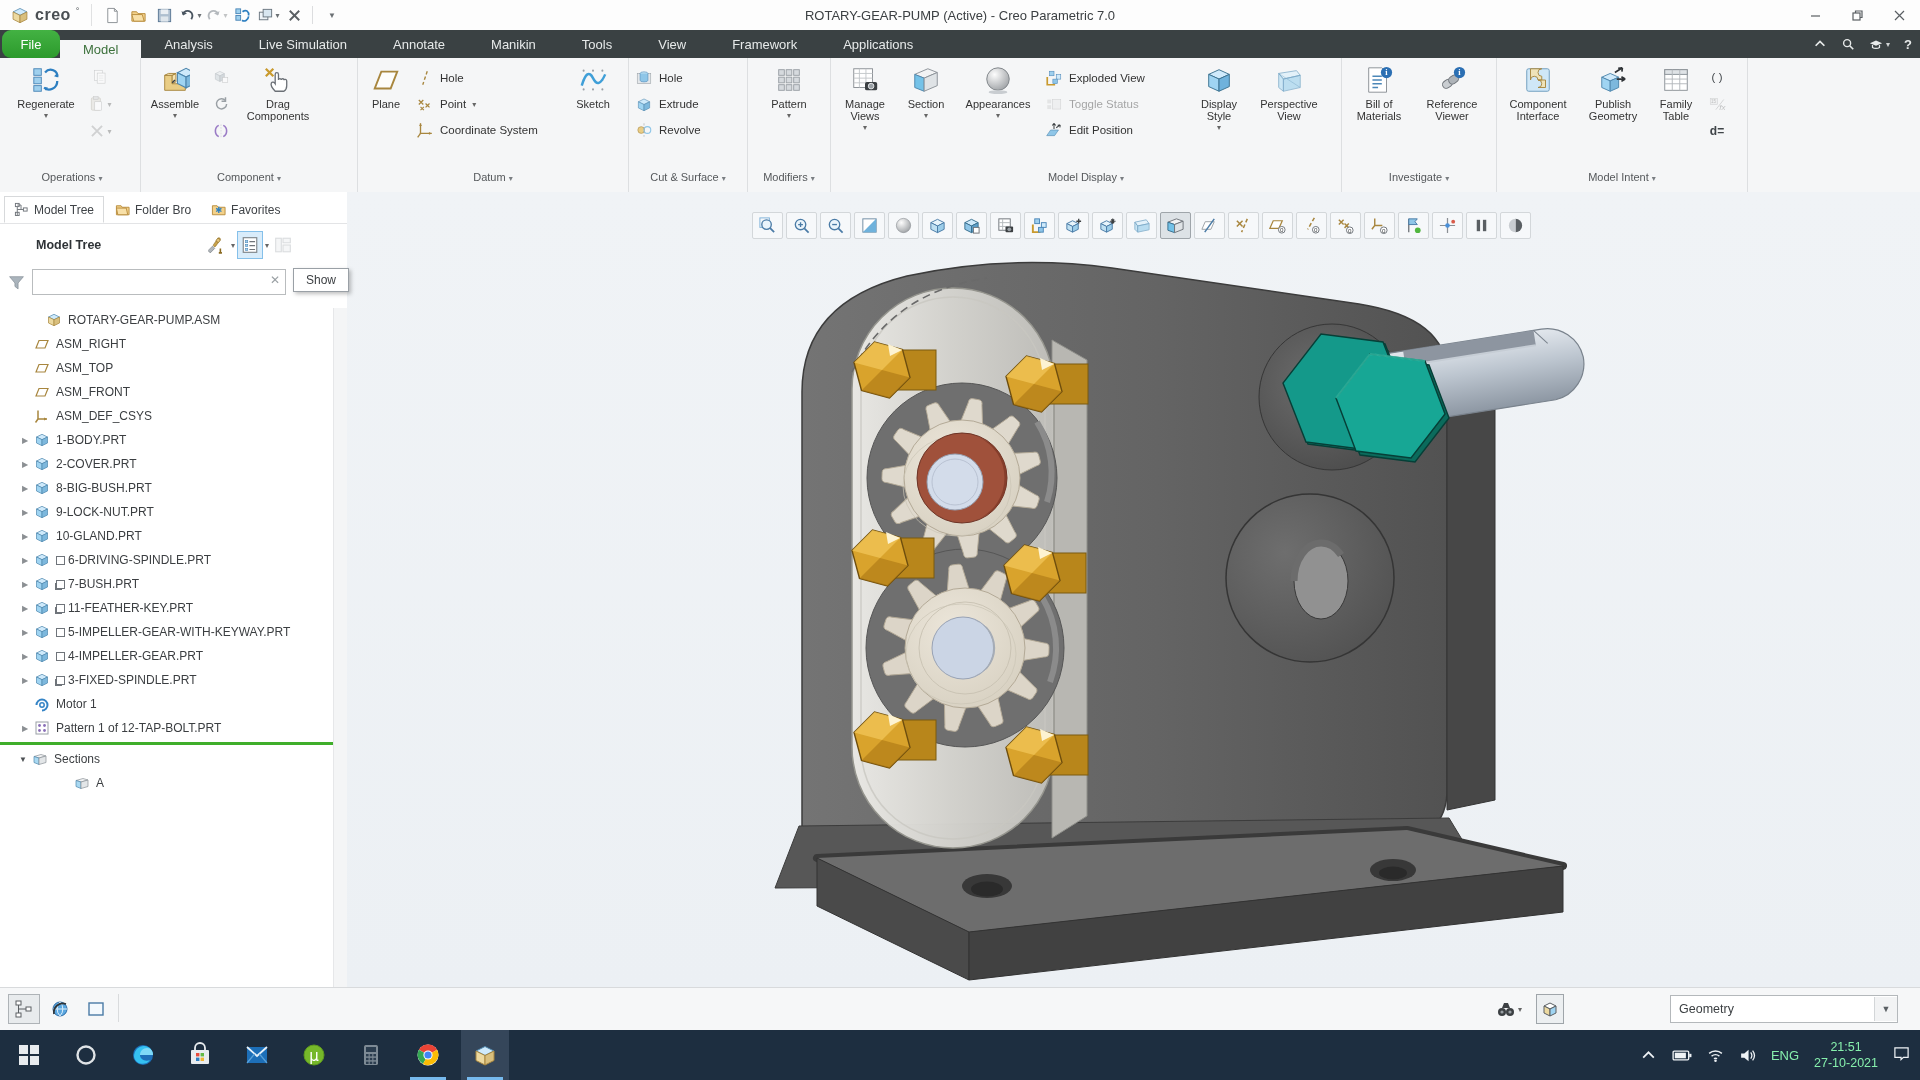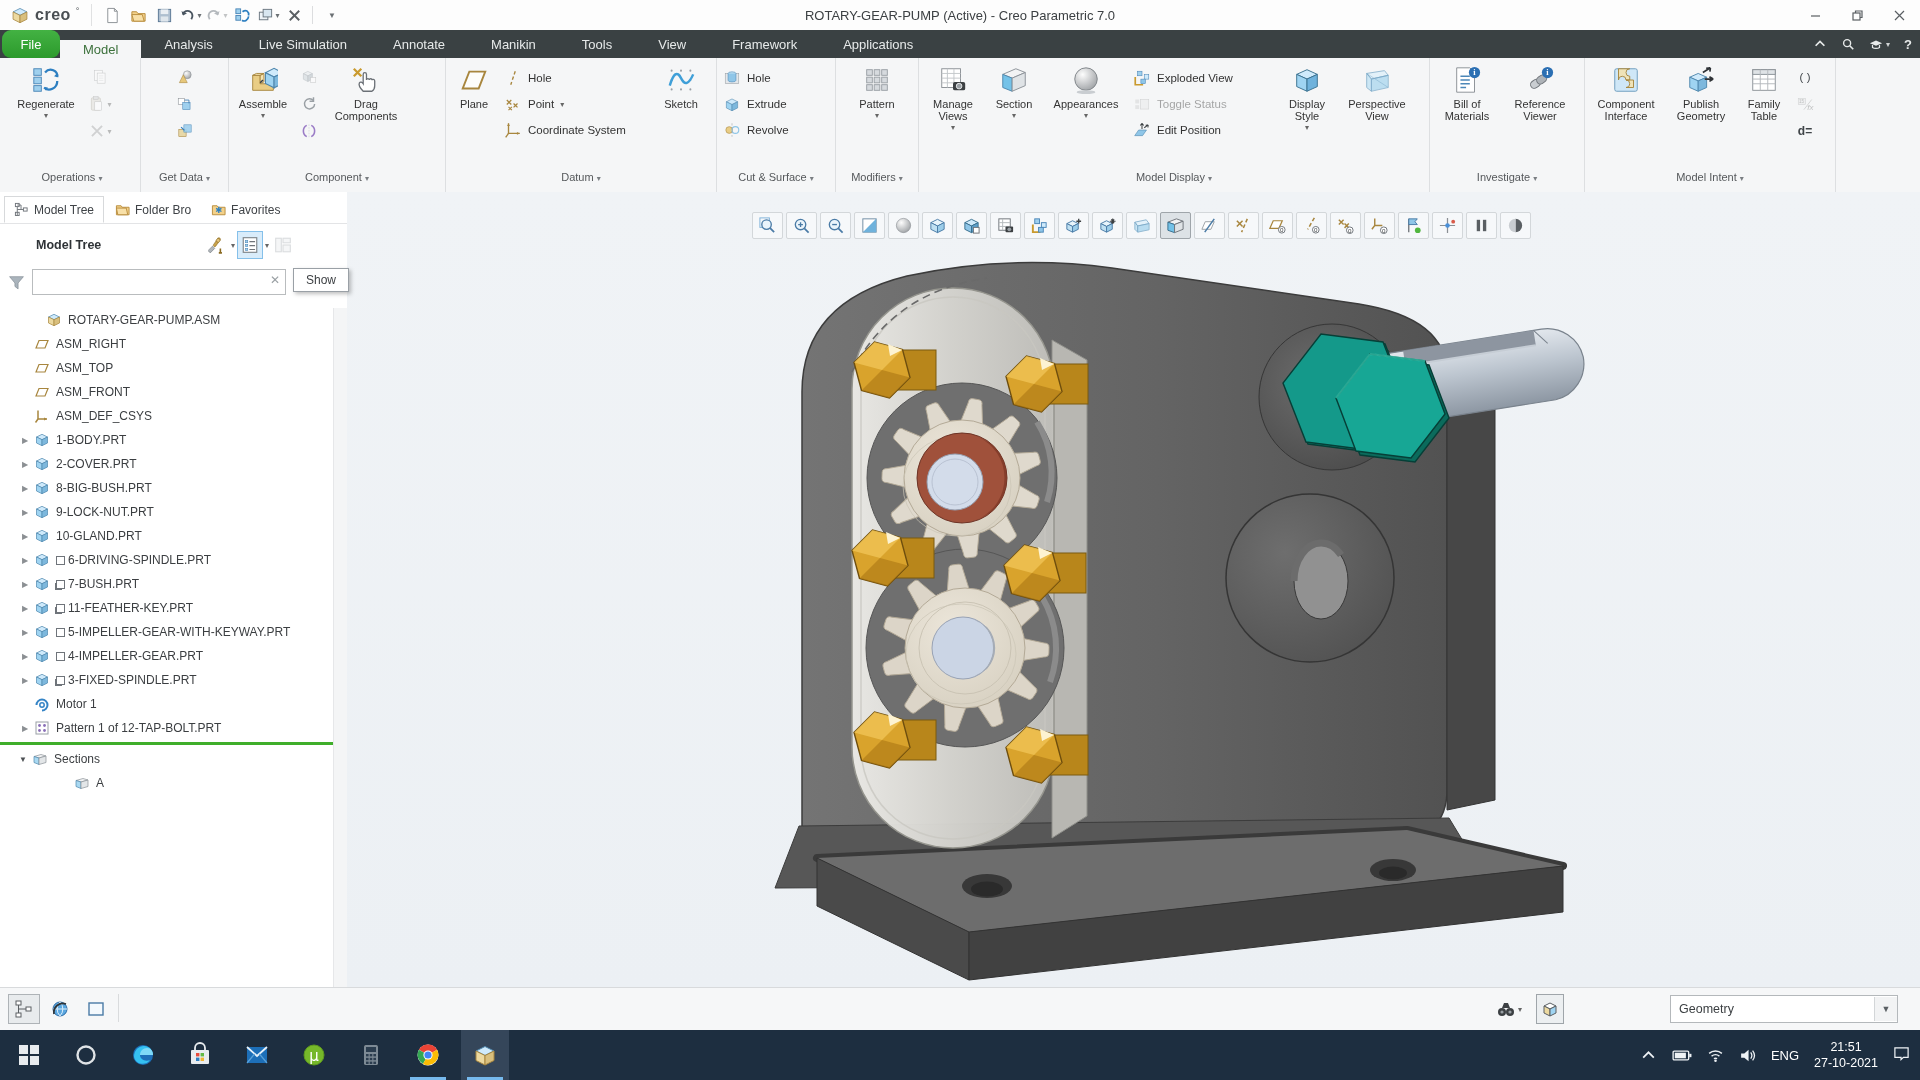--- a/index.html
+++ b/index.html
@@ -95,21 +95,21 @@
   .fbtn2.pressed{border-color:#9fa5aa;background:#eceff1;}
   #geosel{width:218px;height:26px;border:1px solid #b4b8bb;background:#fff;display:flex;align-items:center;justify-content:space-between;font-size:12.5px;color:#3c4043;padding-left:8px;}
   #geosel .gs-caret{width:22px;height:24px;border-left:1px solid #d3d6d8;display:flex;align-items:center;justify-content:center;color:#5a5f63;font-size:9px;background:#f2f3f4;}
   
   #taskbar{position:absolute;left:0;right:0;bottom:0;height:50px;background:#1d2e40;display:flex;align-items:stretch;}
   .tbtn{width:48px;margin-right:9px;display:flex;align-items:center;justify-content:center;position:relative;}
   .tbtn:first-child{margin-left:5px;}
   .tbtn svg{width:26px;height:26px;}
   .tbtn.running::after{content:"";position:absolute;left:6px;right:6px;bottom:0;height:3px;background:#76b9ed;}
   .tbtn.activeapp{background:#35465a;}
-  #tray{position:absolute;right:0;top:0;height:50px;display:flex;align-items:center;gap:15px;padding-right:10px;color:#ffffff;}
+  #tray{position:absolute;right:0;top:0;height:50px;display:flex;align-items:center;gap:15px;padding-right:10px;color:#86efac;}
   #tray svg{width:17px;height:17px;}
   .tlang{font-size:13px;}
   .tclock{font-size:12.5px;text-align:center;line-height:16px;}
   .tnotif svg{width:19px;height:19px;}
   
   #show-tooltip{position:absolute;left:293px;top:268px;background:#fff;border:1px solid #9aa0a6;box-shadow:2px 2px 4px rgba(0,0,0,.25);font-size:12px;color:#3b3e41;padding:4px 12px;z-index:60;}
 </style>
 </head>
 <body>
 
@@ -807,42 +807,20 @@
               <svg>
                 <use href="#ri-del"></use>
               </svg>
               <span class="crt">▾</span>
             </div>
         </div>
       </div>
       <div class="rlabel"><span>Operations</span> <span class="crt">▾</span></div>
     </div>
 
-    <div class="rgroup" style="width:87px">
-      <div class="rbody" style="justify-content:center">
-        <div class="rmcol">
-          <div class="rmini">
-              <svg>
-                <use href="#ri-gd1"></use>
-              </svg>
-            </div>
-          <div class="rmini">
-              <svg>
-                <use href="#ri-gd2"></use>
-              </svg>
-            </div>
-          <div class="rmini">
-              <svg>
-                <use href="#ri-gd3"></use>
-              </svg>
-            </div>
-        </div>
-      </div>
-      <div class="rlabel"><span>Get Data</span> <span class="crt">▾</span></div>
-    </div>
 
     <div class="rgroup" style="width:216px">
       <div class="rbody">
         <div class="rbig" style="width:62px">
           <svg>
               <use href="#ri-assemble"></use>
             </svg>
           <span>Assemble</span>
           <span class="crt">▾</span>
         </div>

